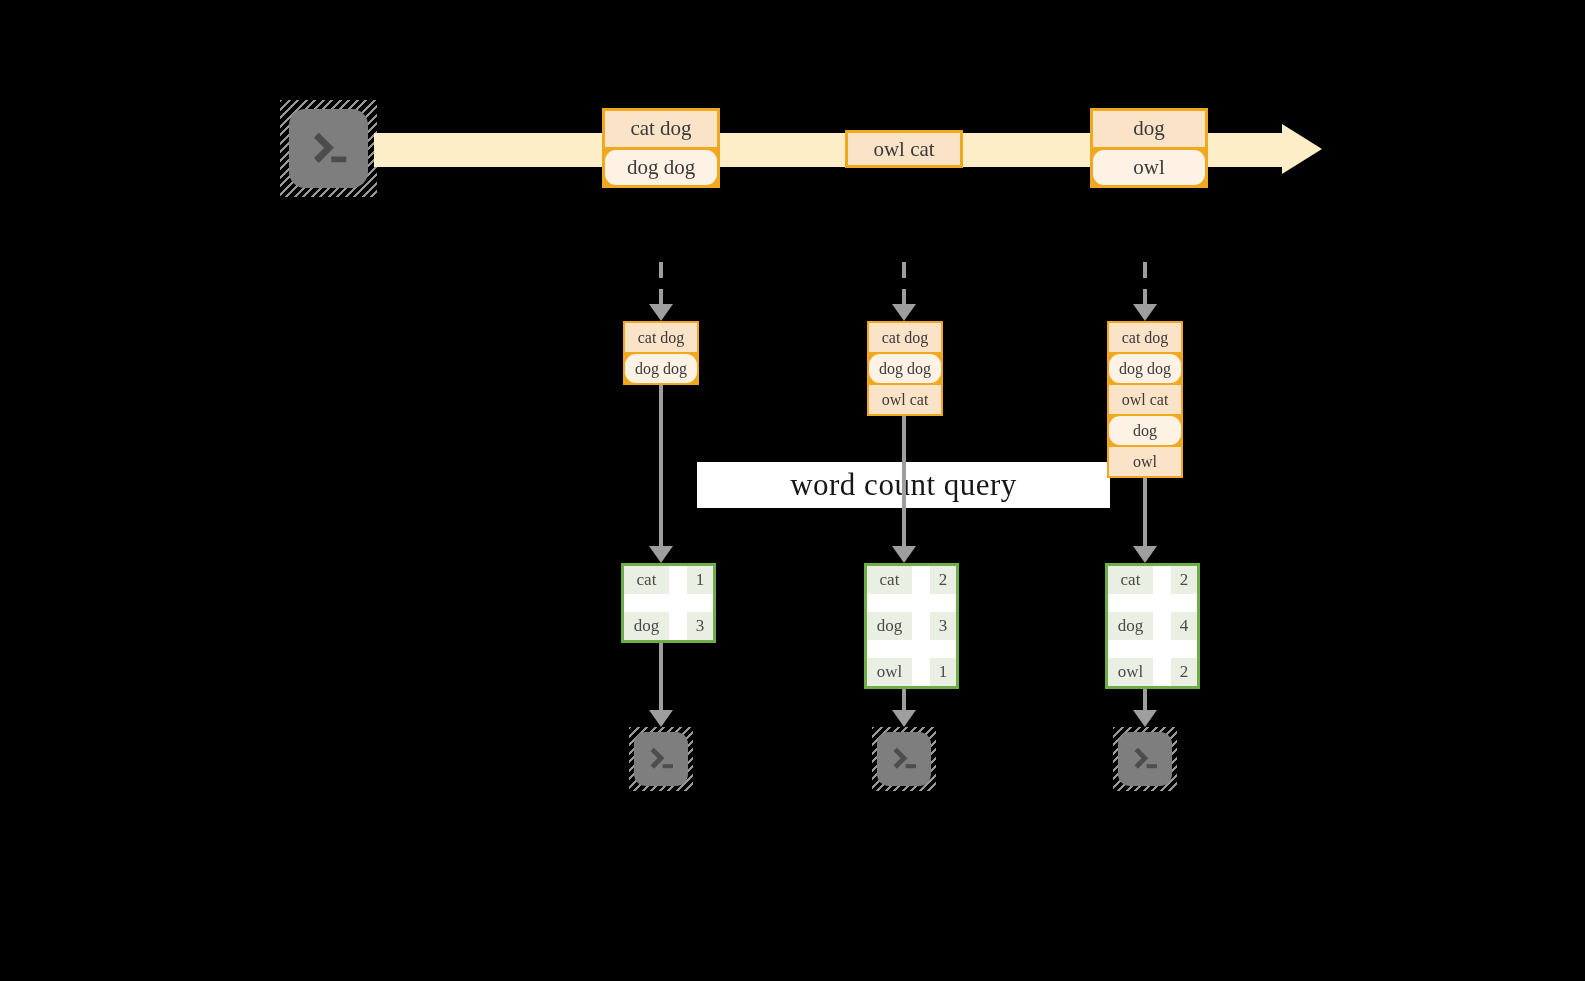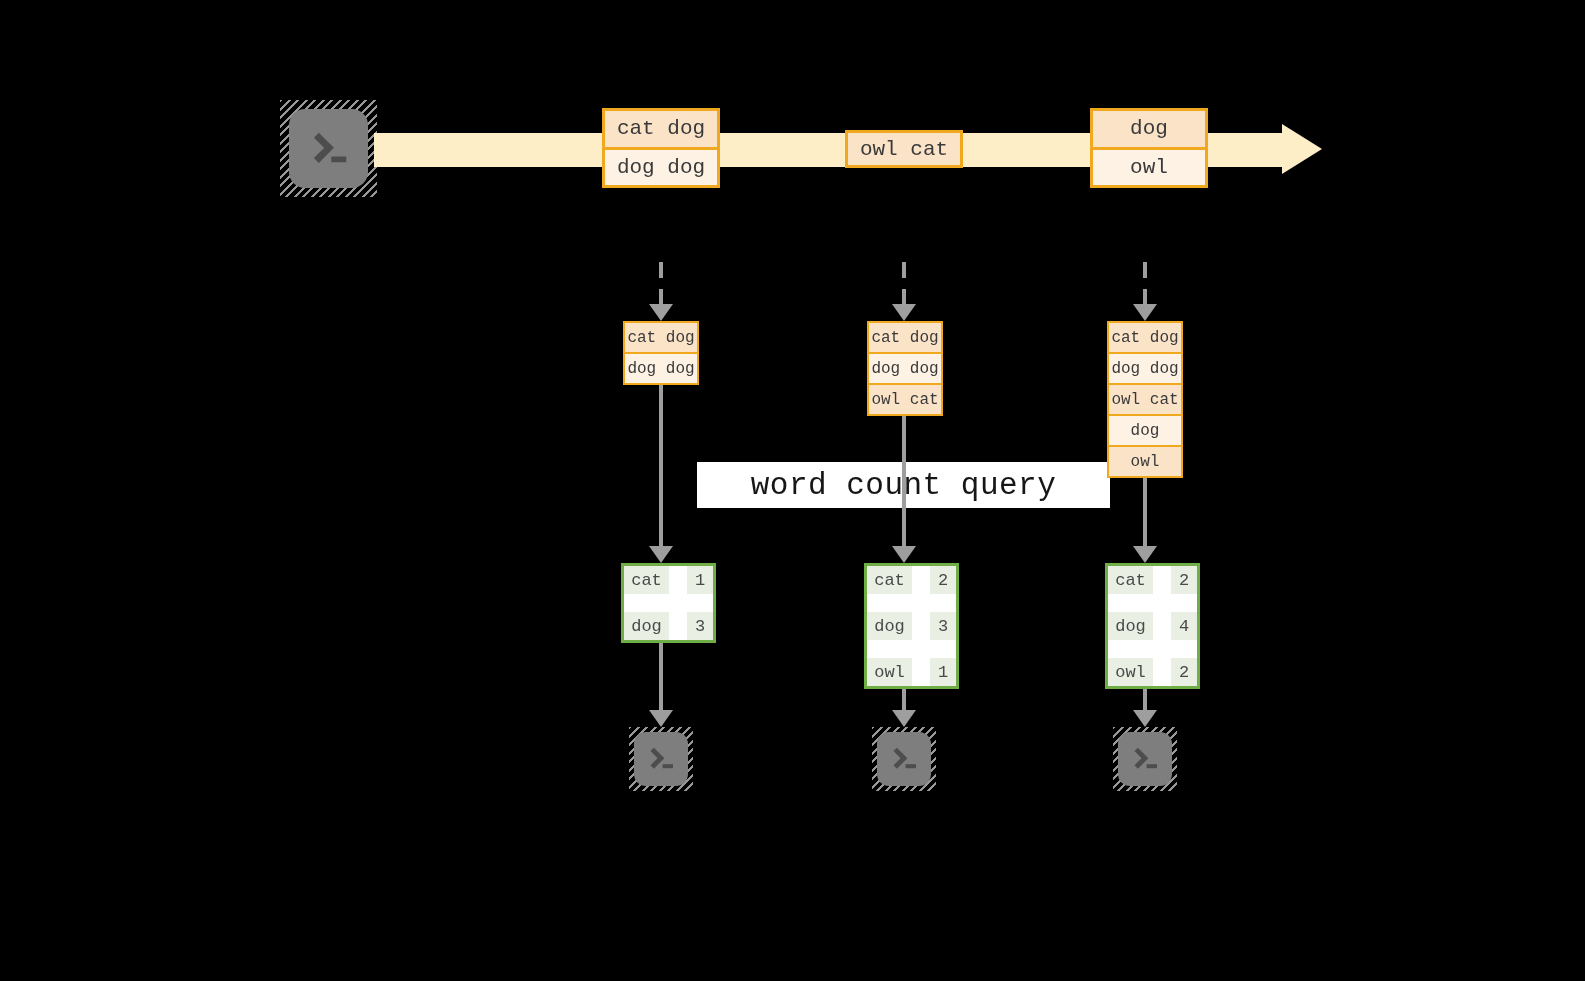--- a/index.html
+++ b/index.html
@@ -1,18 +1,18 @@
 <!DOCTYPE html>
 <html><head>
 <meta charset="utf-8">
 <style>
   html,body{margin:0;padding:0;background:#000;}
   #canvas{
     position:relative;width:1417px;height:981px;background:#000000;overflow:hidden;
-    font-family:Liberation Mono, monospace;
+    font-family:Liberation Serif, serif;
   }
   
   .term-outer{
     position:absolute;
     background:repeating-linear-gradient(135deg,#989898 0 2px,transparent 2px 6px);
   }
   .term-inner{
     position:absolute;background:#7e7e7e;border-radius:16px;
     display:flex;align-items:center;justify-content:center;
   }
@@ -26,21 +26,21 @@
   
   .obox{
     position:absolute;border:3px solid #f0a81f;background:#f0a81f;z-index:4;
     display:flex;flex-direction:column;gap:3px;box-sizing:border-box;
   }
   .ocell{
     display:flex;align-items:center;justify-content:center;
     color:#3a3a3a;white-space:nowrap;
   }
   .ocell.dark{background:#fbe3c8;}
-  .ocell.light{background:#fdf2e4;}
+  .ocell.light{background:#fdf2e4;border-radius:11px;}
   .evt .ocell{font-size:21px;}
   .buf{border-width:2px;gap:2px;}
   .buf .ocell{font-size:16px;height:29px;}
   
   .gtable{
     position:absolute;border:3px solid #6fae47;background:#ffffff;z-index:4;
     display:grid;grid-template-columns:45px 26px;gap:18px;box-sizing:content-box;
   }
   .gcell{
     background:#e9efe3;height:28px;display:flex;align-items:center;justify-content:center;

